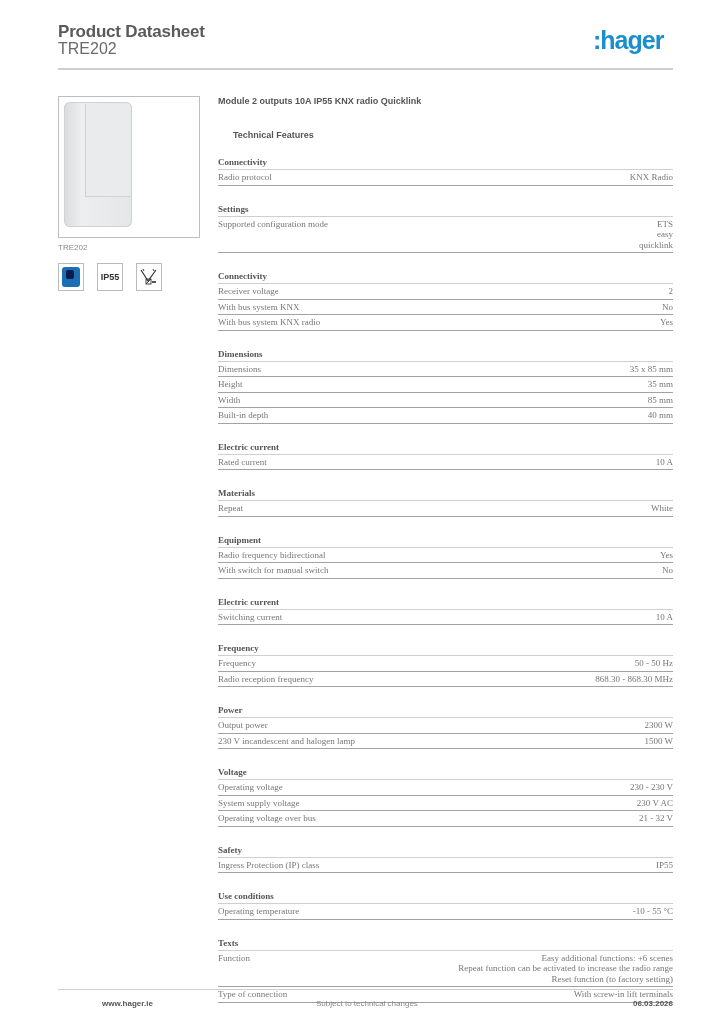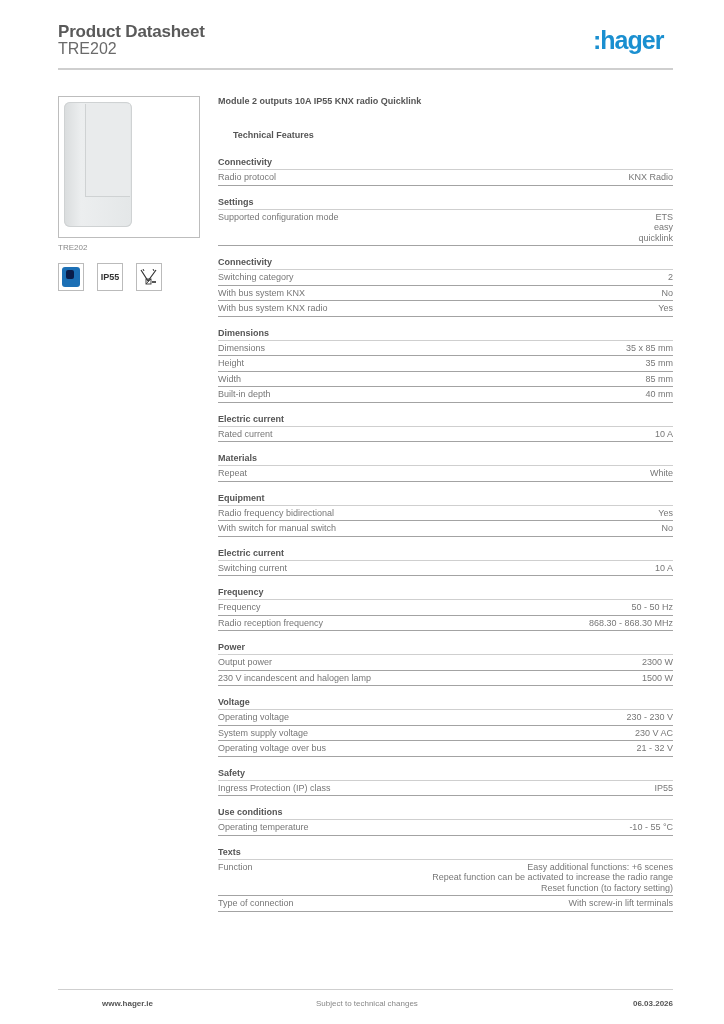--- a/index.html
+++ b/index.html
@@ -17,21 +17,21 @@
   .badge { width:26px; height:28px; border:1px solid #bbb; box-sizing:border-box; display:flex; align-items:center; justify-content:center; font-size:9px; font-weight:bold; color:#333; background:#fff; }
   .q-icon { width:18px; height:20px; background:#1b6fb5; border-radius:3px; position:relative; }
   .q-icon:after { content:""; position:absolute; left:4px; top:3px; width:8px; height:9px; background:#0a1d4a; border-radius:2px; }
 
   .main { position:absolute; left:218px; top:96px; width:455px; }
   .prod-name { font-size:9px; font-weight:bold; color:#555; height:34px; }
   .tf { font-size:9px; font-weight:bold; color:#555; height:27px;margin-left:15px; }
   .sec-title { font-size:9px; font-weight:bold; color:#555; padding-bottom:2px; border-bottom:1px solid #cfcfcf; }
   .row { display:flex; justify-content:space-between; font-size:9px; color:#777; border-bottom:1px solid #a3a3a3; padding:2px 0 2px 0; line-height:10.5px; }
   .row .v { text-align:right; white-space:pre-line; }
-  .section { margin-bottom:11px; }
+  .section { margin-bottom:18px;font-family:Liberation Serif, serif; }
 
   .foot-rule { position:absolute; left:58px; top:989px; width:615px; height:1px; background:#cfcfcf; }
   .foot-l { position:absolute; left:58px; top:999px; font-size:8px; font-weight:bold; color:#555;margin-left:44px; }
   .foot-c { position:absolute; left:316px; top:999px; font-size:8px; color:#888; }
   .foot-r { position:absolute; right:51px; top:999px; font-size:8px; font-weight:bold; color:#555; }
 </style>
 </head>
 <body>
 
 <div class="hdr-title">Product Datasheet</div>
@@ -75,21 +75,21 @@
         <div class="row">
           <span>Supported configuration mode</span>
           <span class="v">ETS
 easy
 quicklink</span>
         </div>
       </div>
       <div class="section">
         <div class="sec-title">Connectivity</div>
         <div class="row">
-          <span>Switching category</span>
+          <span>Receiver voltage</span>
           <span class="v">2</span>
         </div>
         <div class="row">
           <span>With bus system KNX</span>
           <span class="v">No</span>
         </div>
         <div class="row">
           <span>With bus system KNX radio</span>
           <span class="v">Yes</span>
         </div>

